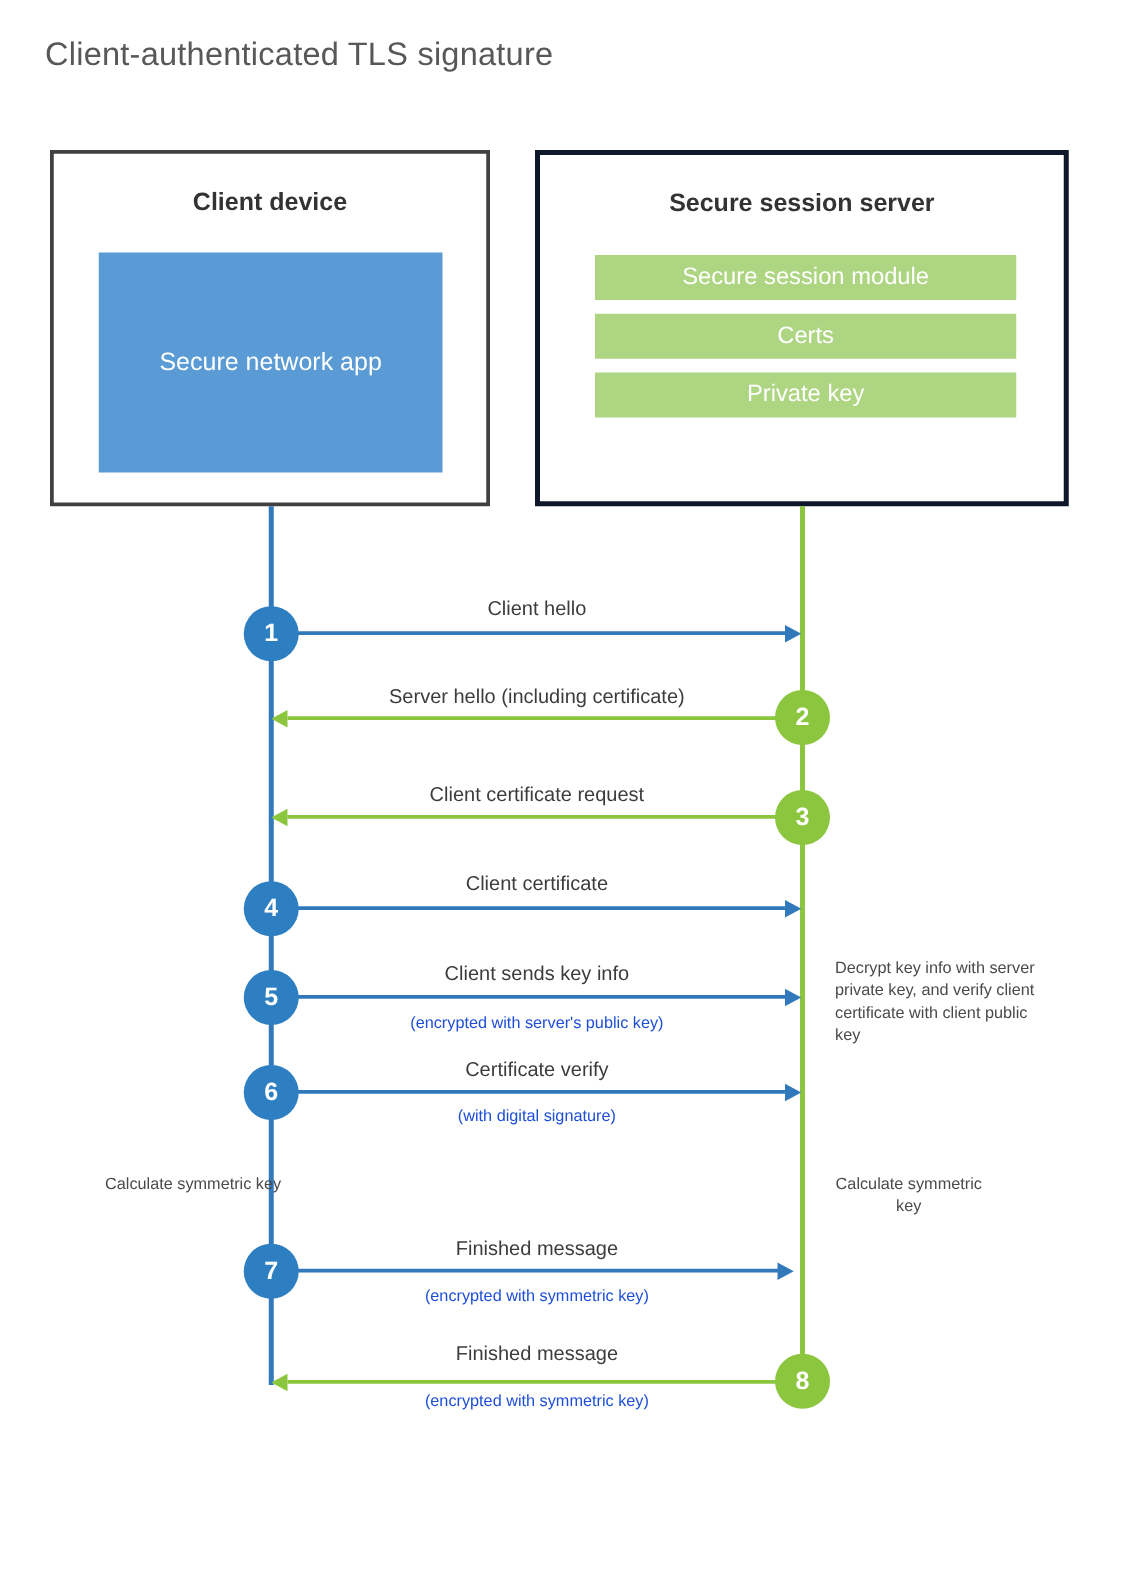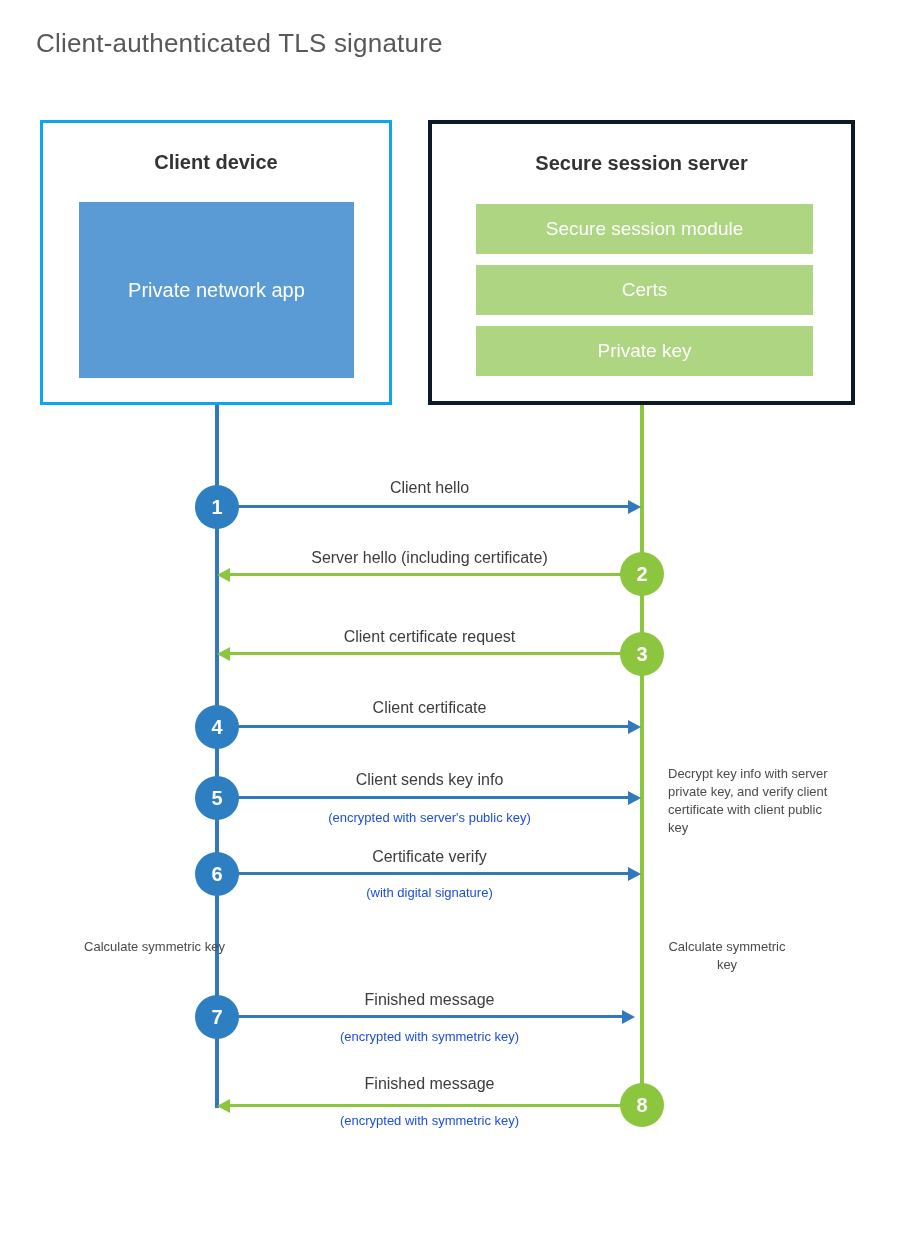--- a/index.html
+++ b/index.html
@@ -39,21 +39,21 @@
   .party-box {
     position: absolute;
     background: #ffffff;
     box-sizing: border-box;
   }
   .party-box.client {
     left: 40px;
     top: 120px;
     width: 352px;
     height: 285px;
-    border: 3px solid #0ea5e9;
+    border: 3px solid #404040;
   }
   .party-box.server {
     left: 428px;
     top: 120px;
     width: 427px;
     height: 285px;
     border: 4px solid #0f172a;
   }
   .party-title {
     position: absolute;
@@ -84,21 +84,21 @@
   }
 
   
   .server-modules {
     position: absolute;
     left: 44px;
     top: 80px;
     width: 337px;
   }
   .module-bar {
-    height: 50px;
+    height: 36px;
     background: #aed581;
     color: #ffffff;
     font-size: 19px;
     display: flex;
     align-items: center;
     justify-content: center;
     margin-bottom: 11px;
     text-align: center;
   }
   .module-bar:last-child { margin-bottom: 0; }
@@ -195,21 +195,21 @@
 </style>
 </head>
 <body>
 
 <div class="diagram">
 
   <div class="title">Client-authenticated TLS signature</div>
 
   <div class="party-box client">
     <div class="party-title">Client device</div>
-    <div class="client-app">Private network app</div>
+    <div class="client-app">Secure network app</div>
   </div>
 
   <div class="party-box server">
     <div class="party-title">Secure session server</div>
     <div class="server-modules">
       <div class="module-bar">Secure session module</div>
       <div class="module-bar">Certs</div>
       <div class="module-bar">Private key</div>
     </div>
   </div>

